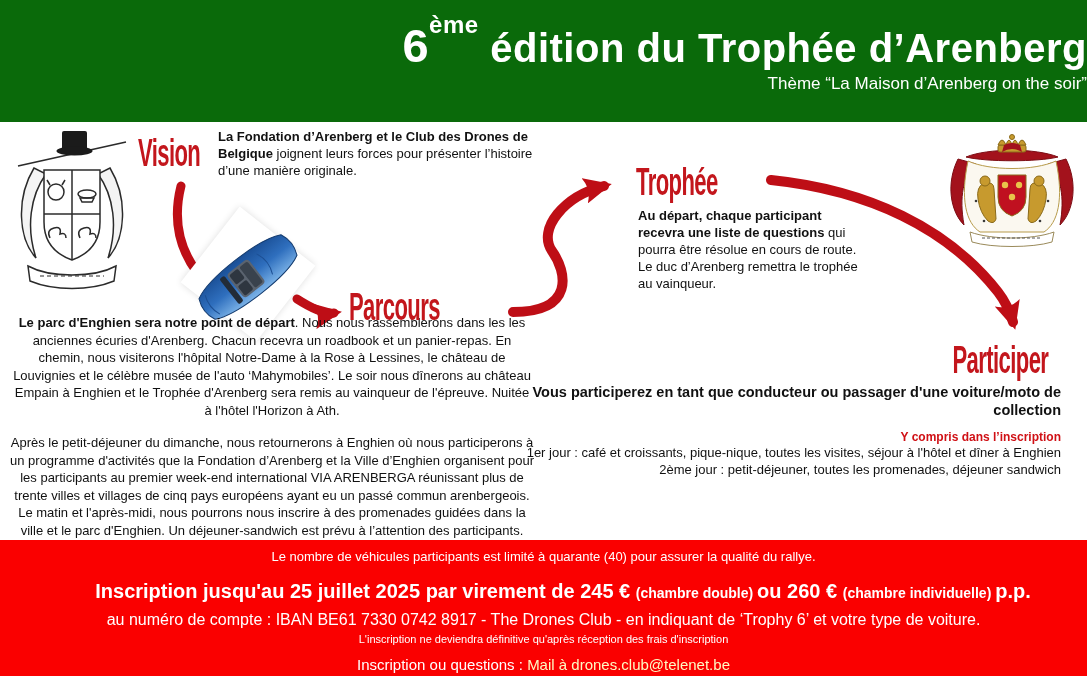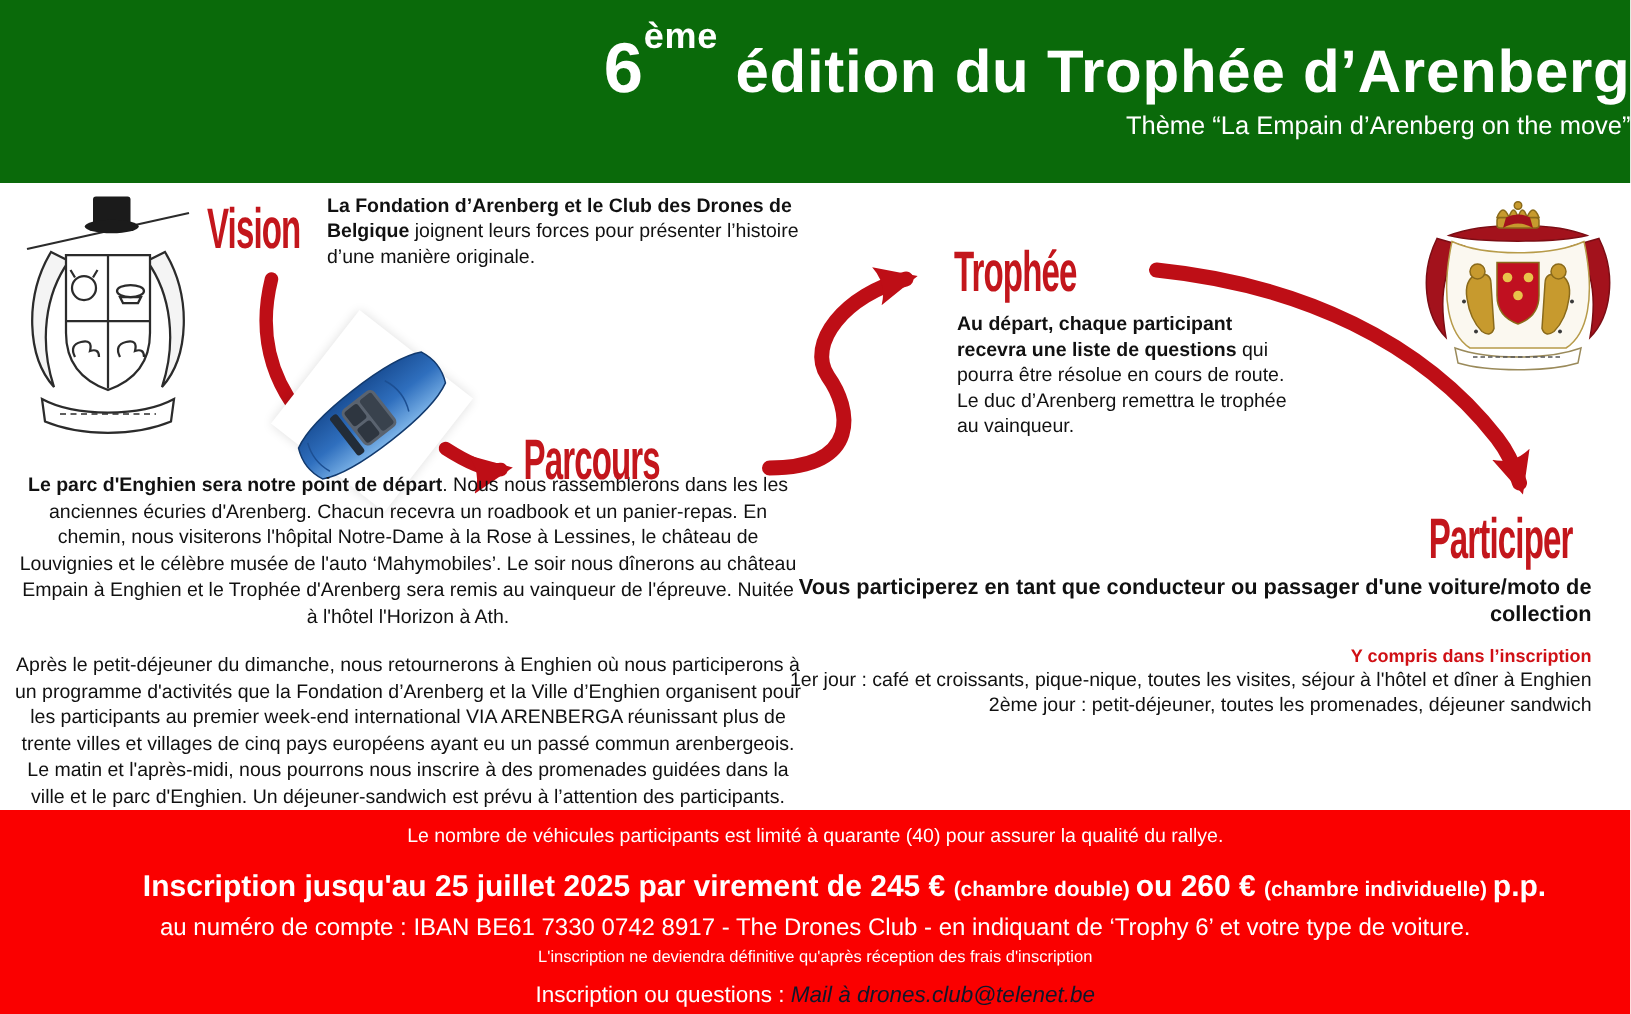--- a/index.html
+++ b/index.html
@@ -34,30 +34,30 @@
             transform:rotate(38deg);box-shadow:0 0 7px rgba(0,0,0,.13);}
   .car-svg{position:absolute;left:46px;top:8px;transform:rotate(-128deg);}
   
   .footer{position:absolute;left:0;top:540px;width:100%;height:136px;background:#fa0000;color:#fff;text-align:center;}
   .f1{padding-top:9px;font-size:13px;line-height:16px;text-align:center;}
   .f2{margin-top:13px;font-size:20px;font-weight:bold;line-height:26px;padding-left:39px;}
   .f2 .small{font-size:14px;}
   .f3{margin-top:4px;font-size:16px;line-height:20px;}
   .f4{margin-top:2px;font-size:11px;line-height:14px;}
   .f5{margin-top:10px;font-size:15px;line-height:18px;}
-  .link{color:#0f172a;text-decoration:none;font-style:italic;}
+  .link{color:#fef9c3;text-decoration:none;}
 </style>
 </head>
 <body>
 
 <div class="page">
 
   <header class="header">
     <div class="title"><span class="t-num">6</span><sup class="t-sup">ème</sup><span> édition du Trophée d’Arenberg</span></div>
-    <div class="subtitle">Thème “La Empain d’Arenberg on the move”</div>
+    <div class="subtitle">Thème “La Maison d’Arenberg on the soir”</div>
   </header>
 
   <svg class="arrows" width="1087" height="676">
     <defs>
       <marker id="ah" markerUnits="userSpaceOnUse" markerWidth="30" markerHeight="26" refX="20" refY="13" orient="auto">
         <path d="M0,0 L28,13 L0,26 Q7,13 0,0 Z" fill="#be0e16"></path>
       </marker>
     </defs>
     <path d="M181,186 C171,226 182,262 215,292" fill="none" stroke="#be0e16" stroke-width="9" stroke-linecap="round"></path>
     <path d="M297,299 Q322,315 334,313" fill="none" stroke="#be0e16" stroke-width="9" stroke-linecap="round" marker-end="url(#ah)"></path>

